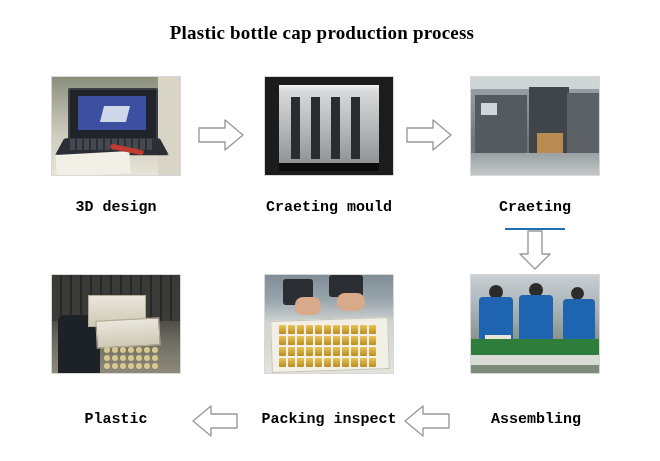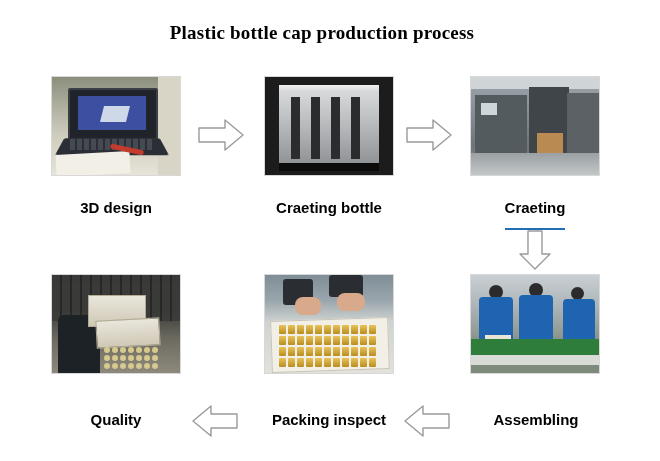--- a/index.html
+++ b/index.html
@@ -32,21 +32,21 @@
   .photo {
     position: absolute;
     width: 130px;
     height: 100px;
     overflow: hidden;
     border: 1px solid #d8d8d8;
     box-sizing: border-box;
   }
   .caption {
     position: absolute;
-    font-family: Liberation Sans, sans-serif;
+    font-family: Liberation Mono, monospace;
     font-size: 15px;
     font-weight: bold;
     text-align: center;
     color: #000000;
     white-space: nowrap;
   }
 
   
   .r1 { top: 76px; }
   .r2 { top: 274px; }
@@ -166,21 +166,21 @@
     <div class="mould-top"></div>
     <div class="mould-body">
       <div class="slot" style="left:12px"></div>
       <div class="slot" style="left:32px"></div>
       <div class="slot" style="left:52px"></div>
       <div class="slot" style="left:72px"></div>
     </div>
     <div class="mould-shadow"></div>
   </div>
 </div>
-<div class="caption cap-r1" style="left:254px; width:150px;">Craeting bottle</div>
+<div class="caption cap-r1" style="left:254px; width:150px;">Craeting mould</div>
 
 <div class="arrow-h" style="left:406px; top:118px;">
   <svg width="46" height="34" viewBox="0 0 46 34">
     <polygon points="1,10 27,10 27,2 45,17 27,32 27,24 1,24" fill="#ffffff" stroke="#9a9a9a" stroke-width="1.4" stroke-linejoin="round"></polygon>
   </svg>
 </div>
 
 <div class="photo r1 c3">
   <div class="ph-inner">
     <div class="inj-bg"></div>
@@ -228,21 +228,21 @@
       <div class="pk-cap"></div>
         <div class="pk-cap"></div>
         <div class="pk-cap"></div>
         <div class="pk-cap"></div>
       <div class="pk-cap"></div>
         <div class="pk-cap"></div>
         <div class="pk-cap"></div>
     </div>
   </div>
 </div>
-<div class="caption cap-r2" style="left:51px; width:130px;">Quality</div>
+<div class="caption cap-r2" style="left:51px; width:130px;">Plastic</div>
 
 <div class="arrow-h" style="left:192px; top:404px;">
   <svg width="46" height="34" viewBox="0 0 46 34">
     <polygon points="45,10 19,10 19,2 1,17 19,32 19,24 45,24" fill="#ffffff" stroke="#9a9a9a" stroke-width="1.4" stroke-linejoin="round"></polygon>
   </svg>
 </div>
 
 <div class="photo r2 c2">
   <div class="ph-inner">
     <div class="qi-bg"></div>

